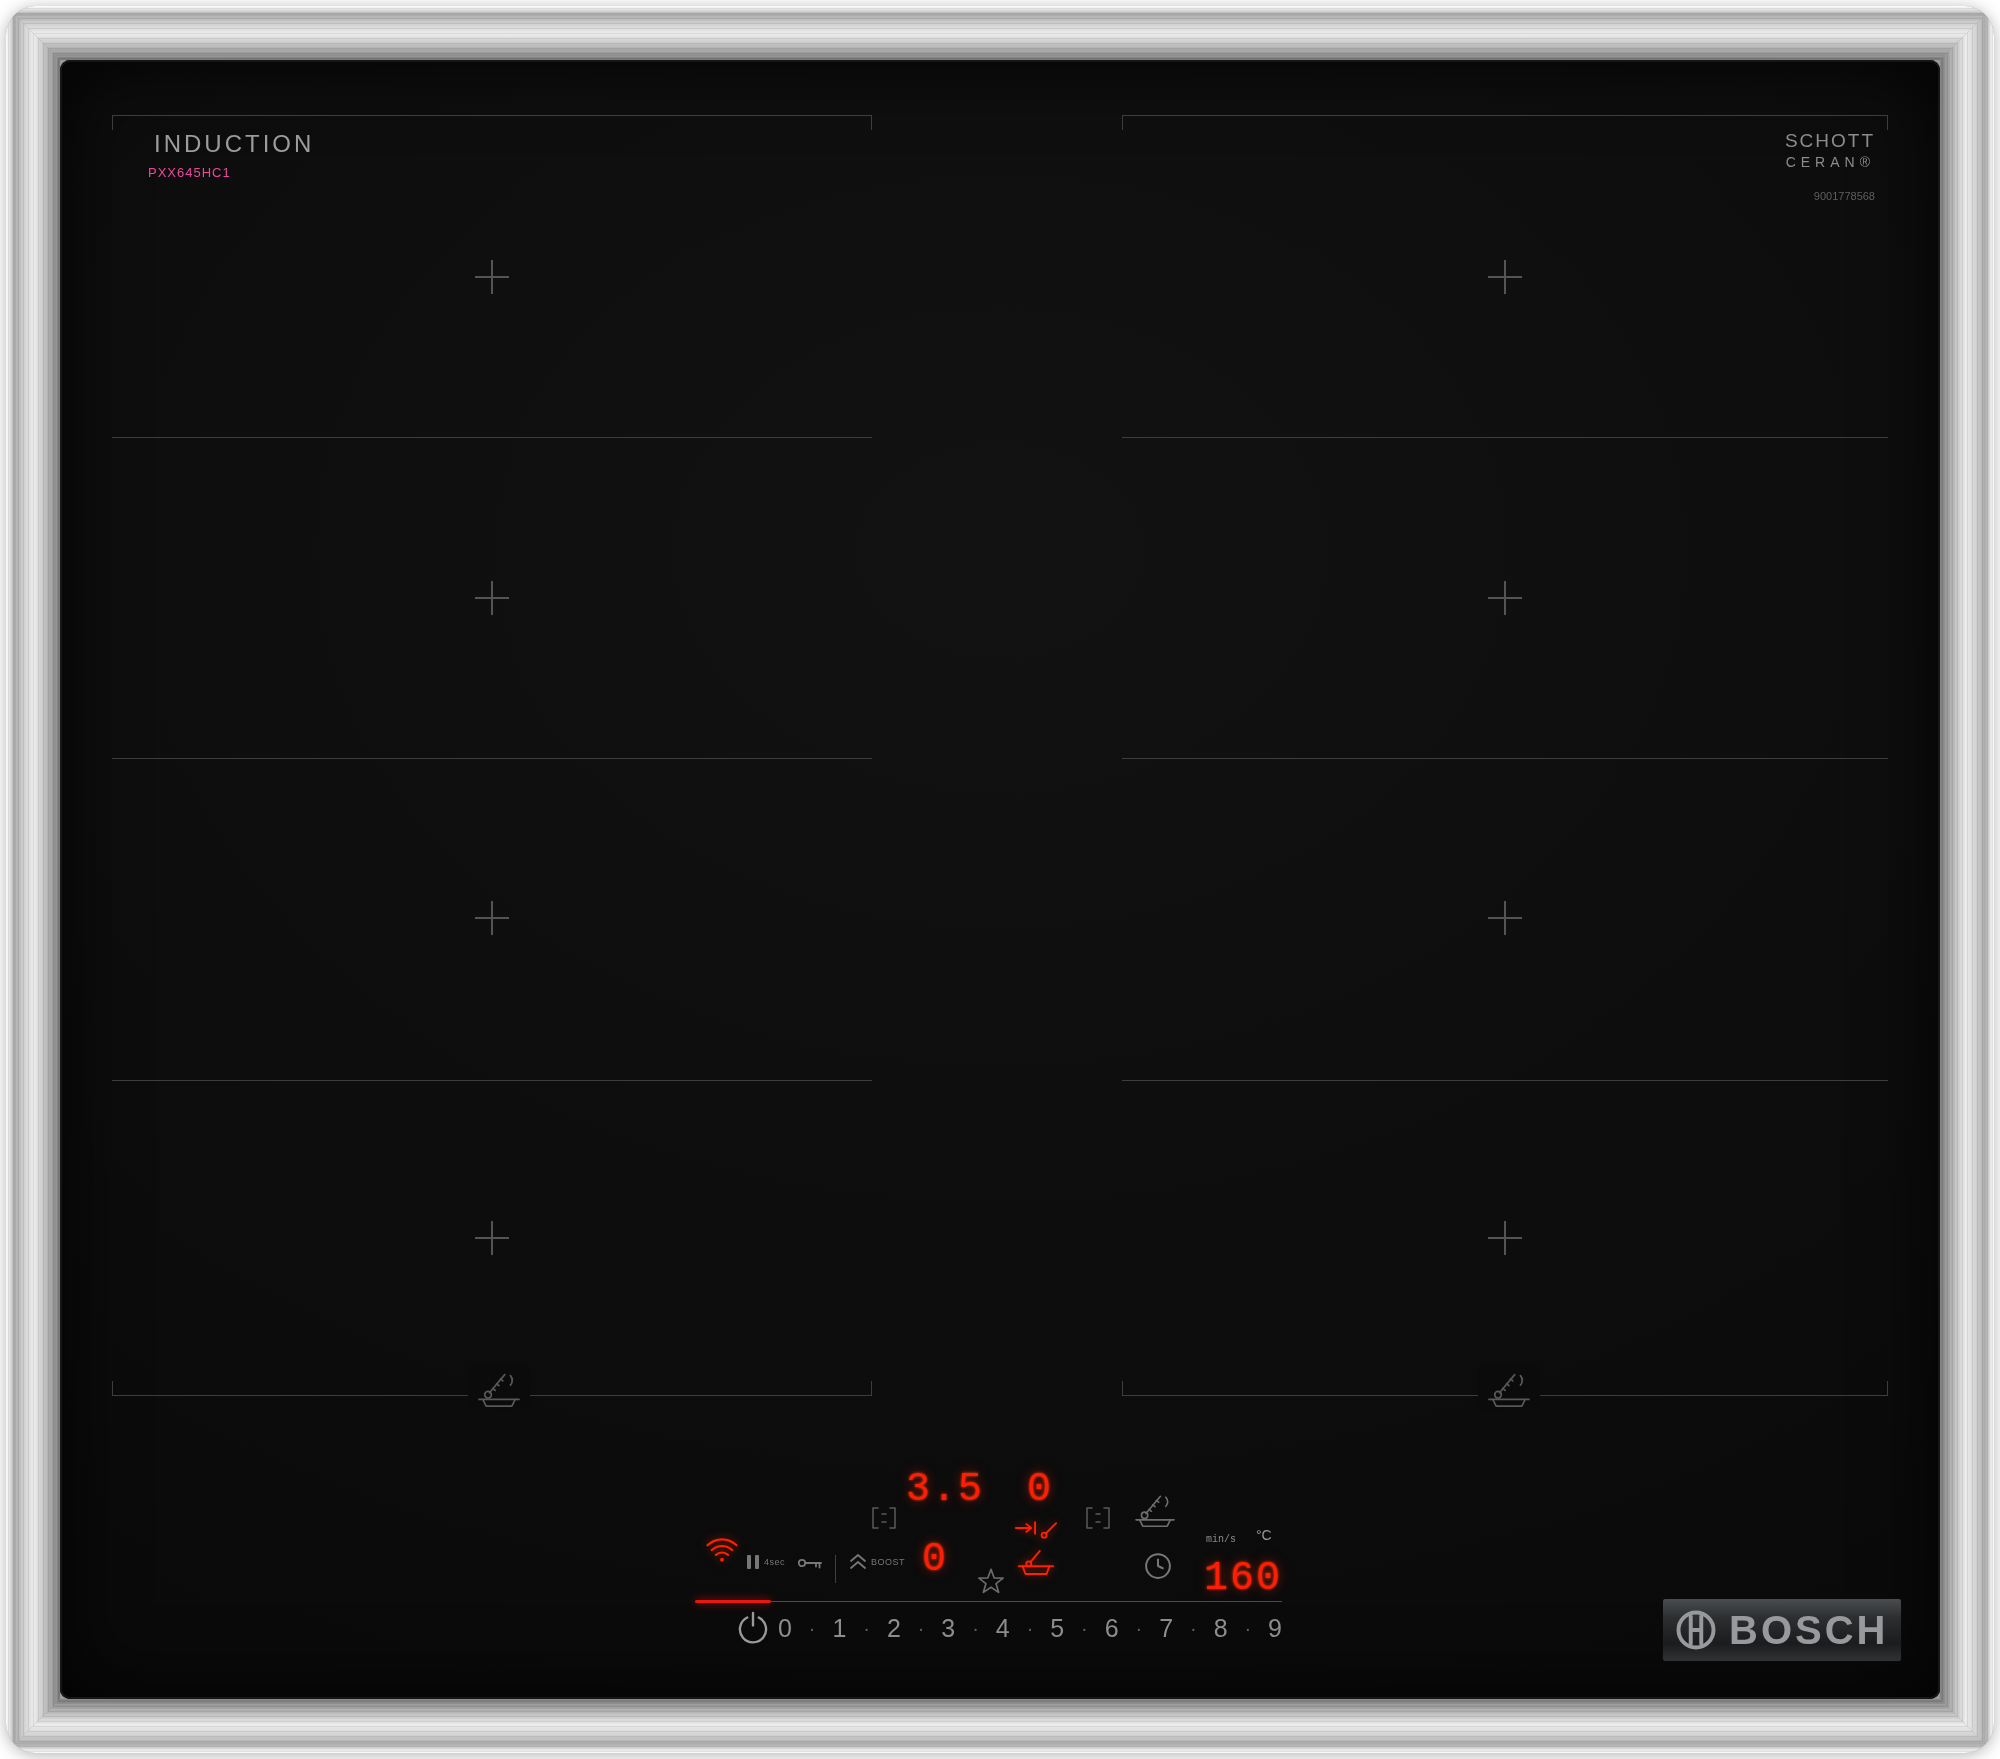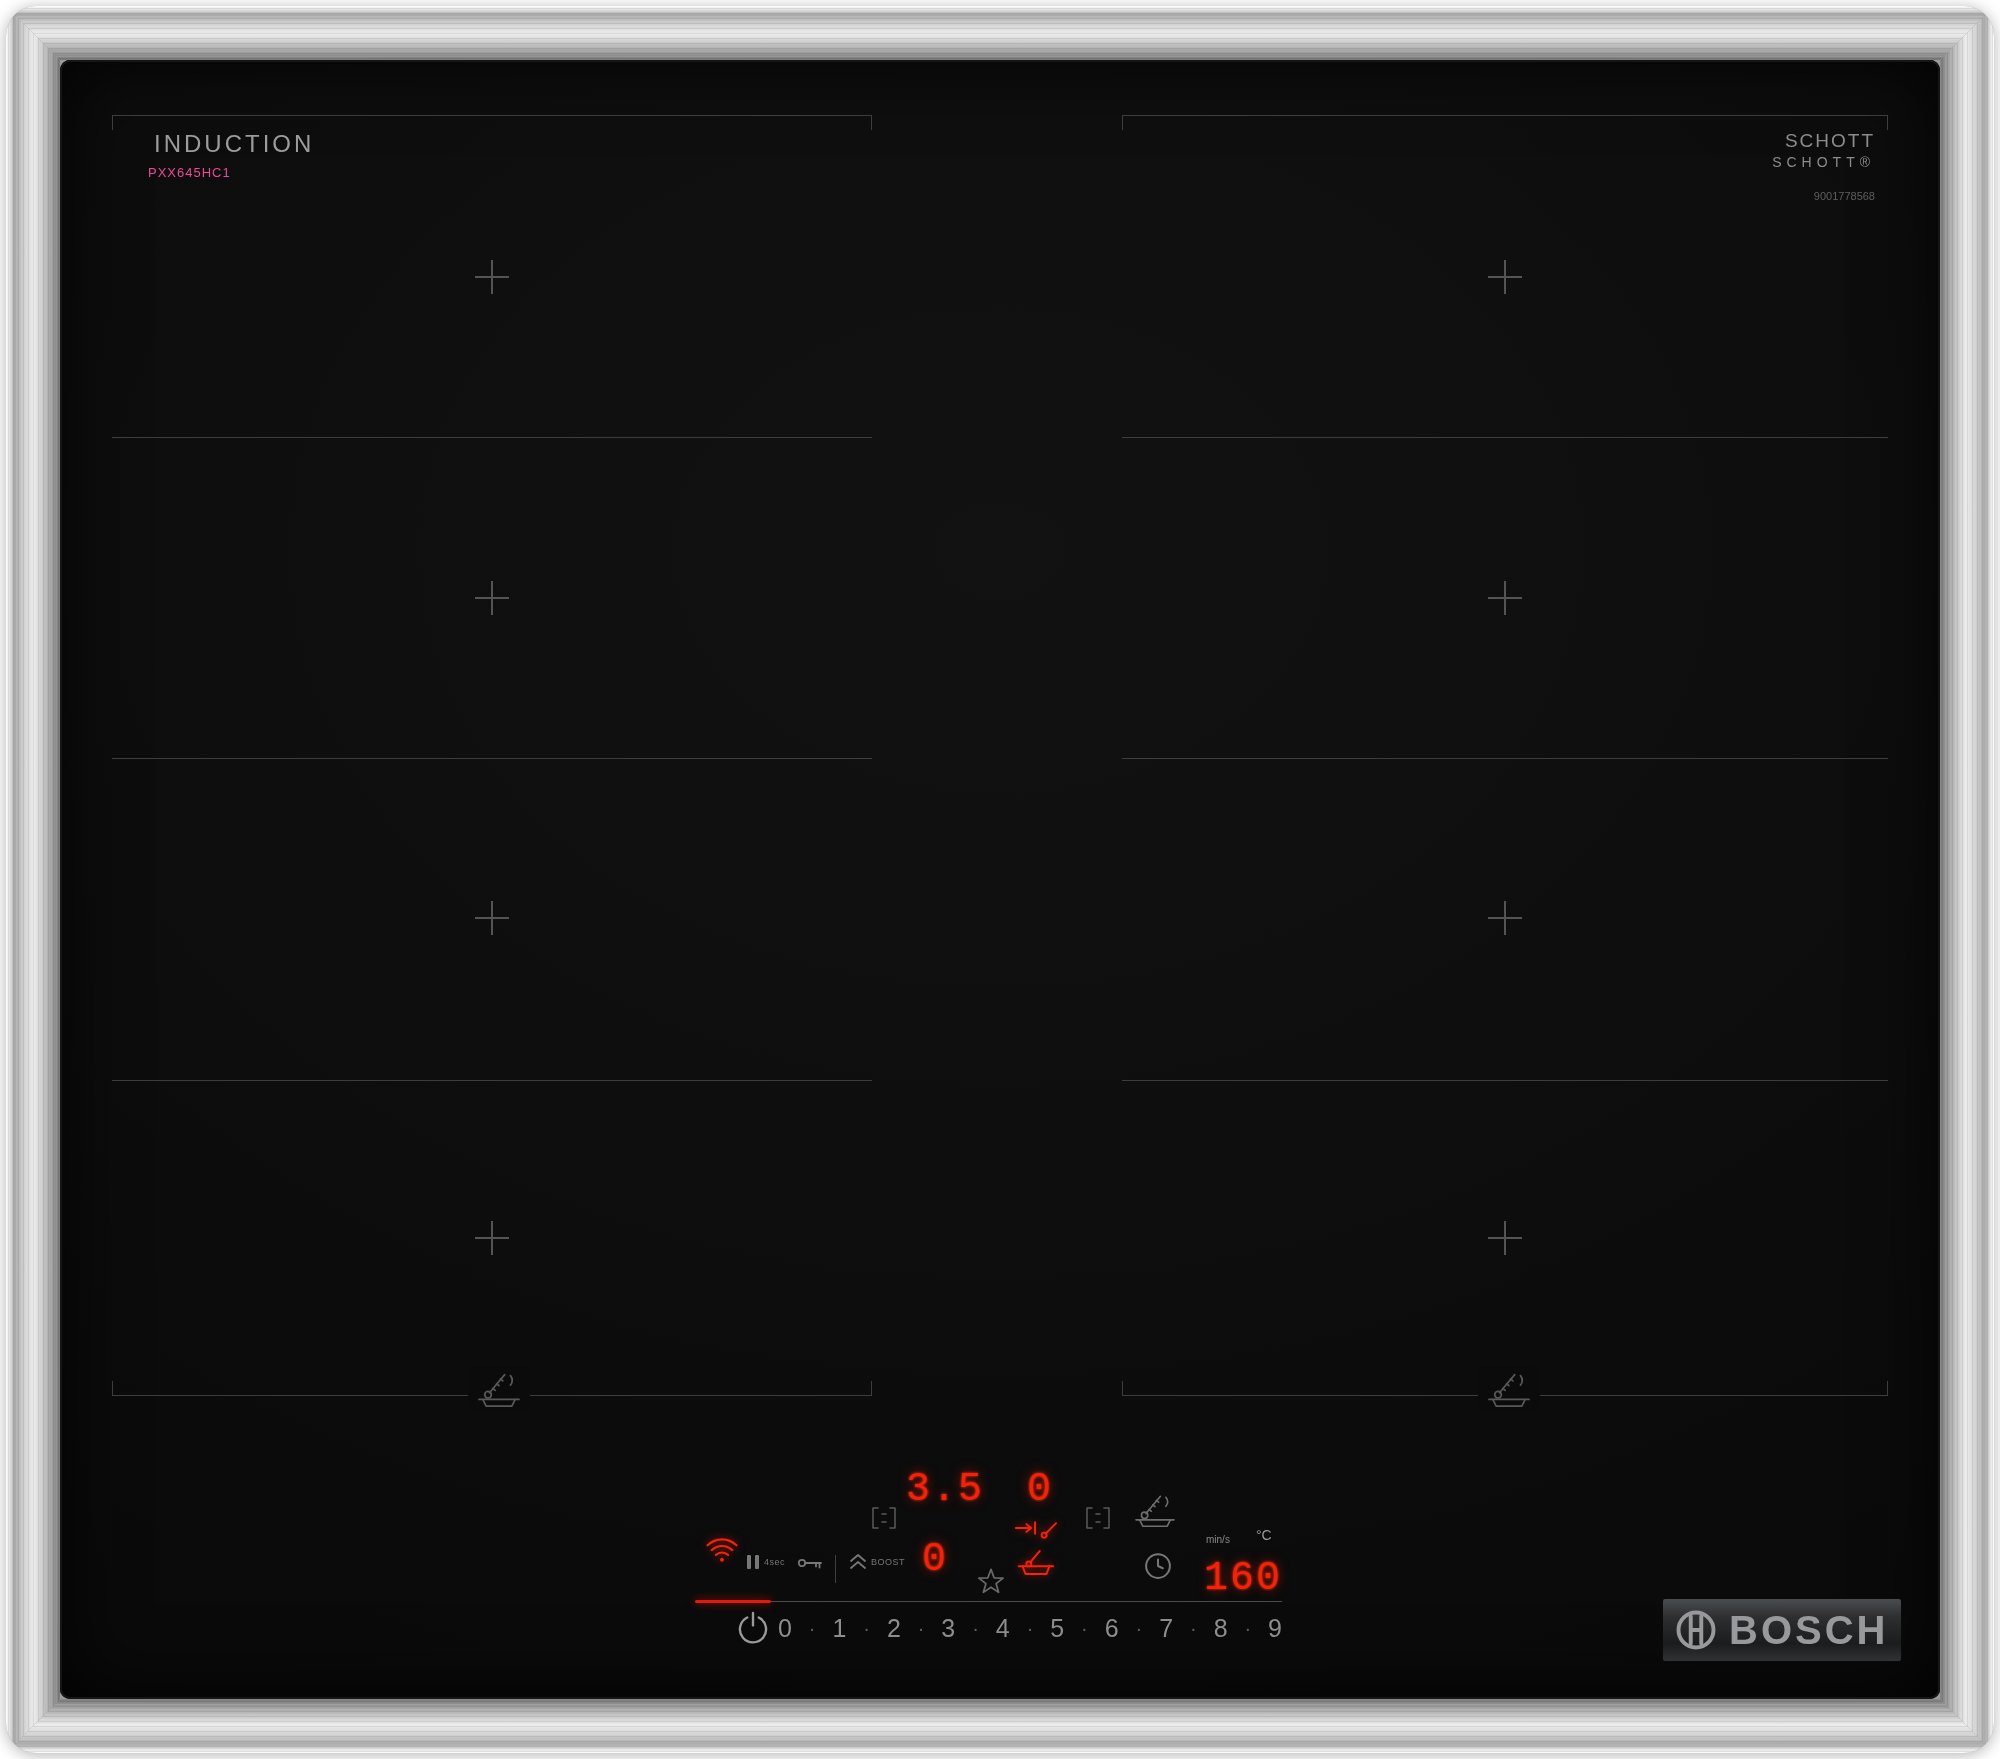--- a/index.html
+++ b/index.html
@@ -48,21 +48,21 @@
   .led{position:absolute;font-family:Liberation Mono, monospace;color:#ff1d05;line-height:1;
        text-align:center;letter-spacing:2px;font-size:40px;
        text-shadow:0 0 12px rgba(255,40,0,.55),0 0 3px rgba(255,70,20,.9);}
   .gray-ic{color:#6e6e6e;position:absolute;}
   .red-ic{color:#ff2000;position:absolute;filter:drop-shadow(0 0 4px rgba(255,40,0,.55));}
   .ic{display:block;fill:none;stroke:currentColor;stroke-width:1.8;stroke-linecap:round;stroke-linejoin:round;}
   .ctrl-cluster{position:absolute;left:745px;top:1553px;display:flex;align-items:flex-start;gap:12px;color:#777;}
   .ctrl-col{display:flex;flex-direction:row;align-items:center;gap:3px;}
   .ctrl-label{font-size:9px;letter-spacing:.5px;color:#777;}
   .vdiv{width:1px;height:28px;background:#3f3f3f;margin-top:2px;}
-  .unit-min{position:absolute;left:1206px;top:1534px;font-size:10px;color:#8a8a8a;}
+  .unit-min{position:absolute;left:1206px;top:1534px;font-size:10px;color:#8a8a8a;font-family:Liberation Mono, monospace;}
   .unit-temp{position:absolute;left:1256px;top:1527px;font-size:14px;color:#9a9a9a;}
   .slider-red{position:absolute;left:695px;top:1600px;width:76px;height:3px;background:#e8180a;border-radius:2px;
               box-shadow:0 0 8px rgba(255,30,10,.7);}
   .slider-gray{position:absolute;left:771px;top:1601px;width:511px;height:1px;background:#4a4a4a;}
   .digit-row{position:absolute;left:778px;top:1614px;width:504px;display:flex;justify-content:space-between;align-items:center;}
   .dg{font-size:25px;color:#8d8d8d;}
   .sep{font-size:20px;color:#5e5e5e;}
   
   .logo-plate{position:absolute;left:1662px;top:1598px;width:240px;height:64px;border-radius:3px;
               background:linear-gradient(180deg,#4a4d4f 0%,#2c2e30 30%,#1b1c1e 72%,#303234 100%);
@@ -143,21 +143,21 @@
     <div class="f-strip f-left tex-v"></div>
     <div class="f-strip f-right tex-v"></div>
   </div>
 
   <div class="glass"></div>
 
   <div class="title">INDUCTION</div>
   <div class="model">PXX645HC1</div>
   <div class="schott">
     <div class="l1">SCHOTT</div>
-    <div class="l2">SCHOTT®</div>
+    <div class="l2">CERAN®</div>
   </div>
   <div class="serial">9001778568</div>
 
   <div class="bracket top" style="left:112px;top:115px;width:758px;"></div>
   <div class="hline" style="left:112px;top:437px;width:760px;"></div>
   <div class="hline" style="left:112px;top:758px;width:760px;"></div>
   <div class="hline" style="left:112px;top:1080px;width:760px;"></div>
   <div class="bracket bottom" style="left:112px;top:1381px;width:758px;"></div>
   <div class="sensor-chip" style="left:468px;top:1366px;">
     <svg class="ic" style="width:46px;height:40px;">

